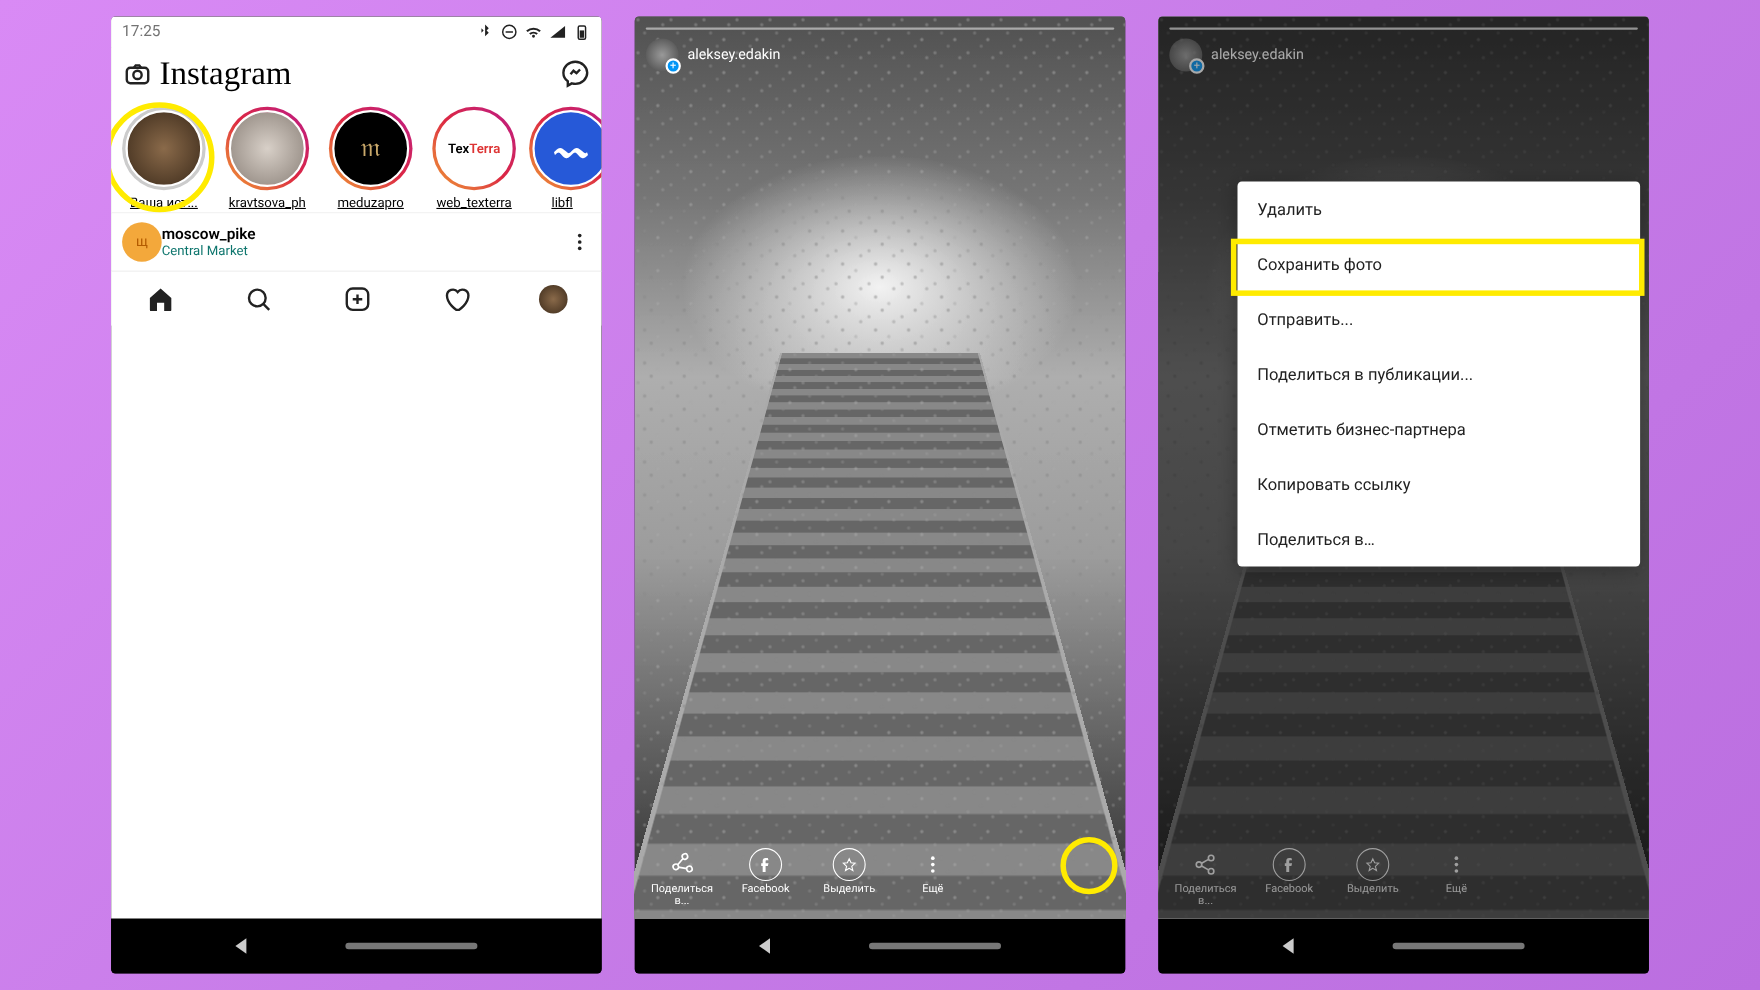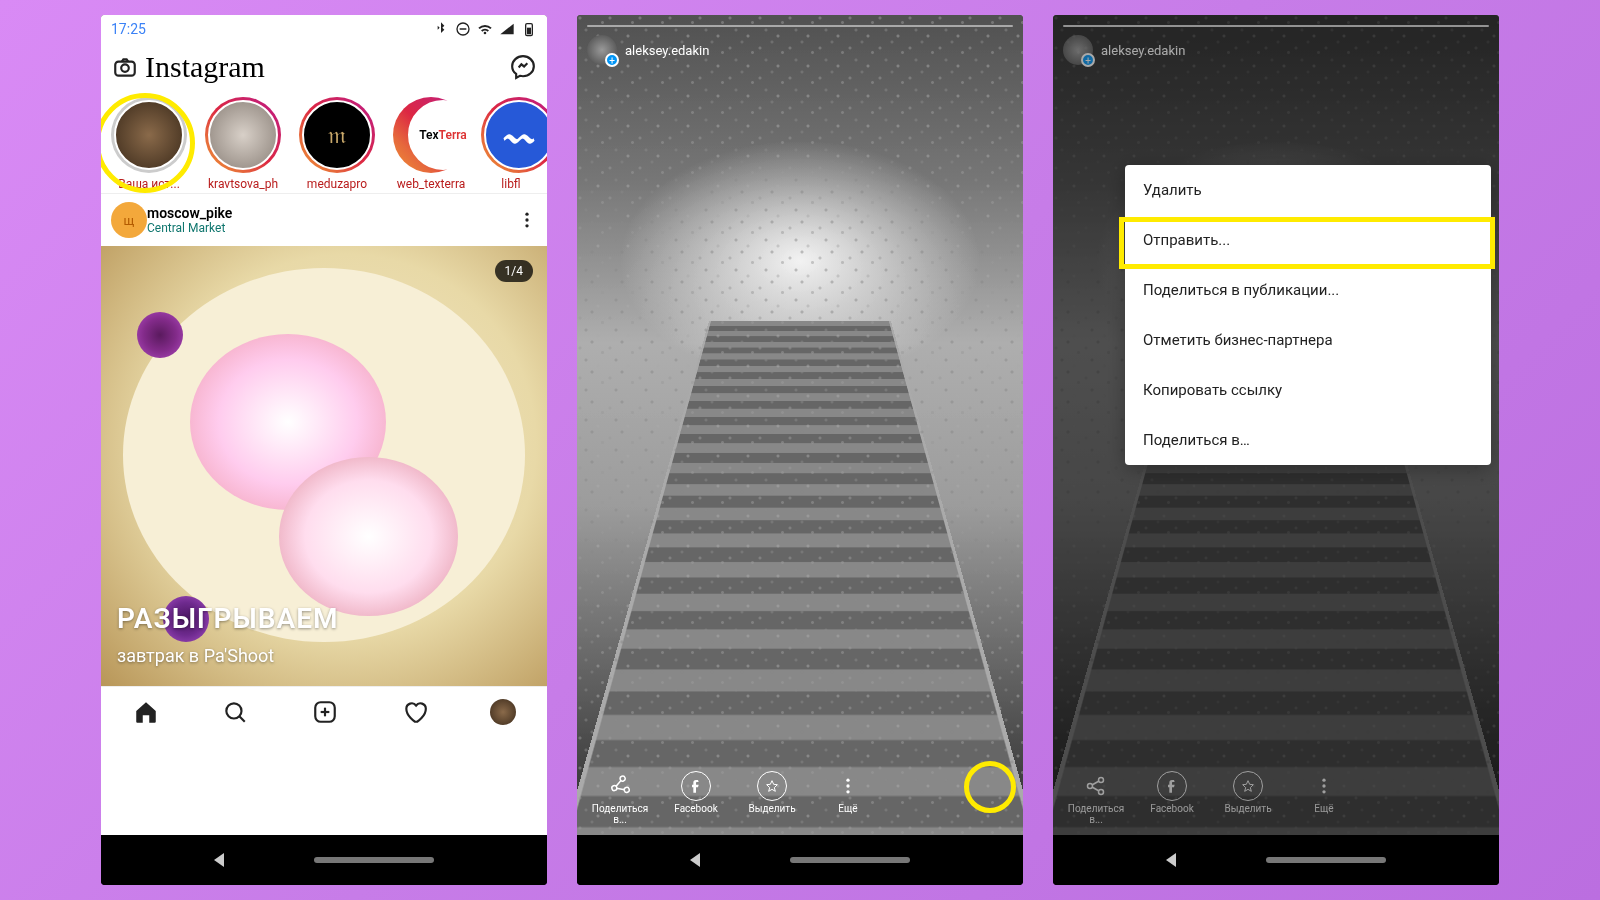--- a/index.html
+++ b/index.html
@@ -9,41 +9,41 @@
     font-family: -apple-system, BlinkMacSystemFont, 'Segoe UI', Roboto, sans-serif;
     display: flex; align-items: center; justify-content: center; gap: 30px;
   }
   .phone {
     width: 446px; height: 870px; background: #000; border-radius: 4px;
     position: relative; overflow: hidden; display:flex; flex-direction:column;
   }
   .screen { flex:1; background:#fff; position:relative; overflow:hidden; }
   
   
-  .status { height:28px; background:#fff; display:flex; align-items:center; padding:4px 10px; font-size:14px; color:#3b82f6; }
+  .status { height:28px; background:#fff; display:flex; align-items:center; padding:4px 10px; font-size:14px; color:#737373; }
   .status .time { flex:0 0 auto; }
   .status .right { margin-left:auto; display:flex; gap:6px; align-items:center;}
   .status svg { width:16px; height:16px; }
   
   
   .header { height:48px; background:#fff; display:flex; align-items:center; padding:0 10px; border-bottom:0; }
   .header .logo { font-family: 'Brush Script MT', cursive; font-size:30px; letter-spacing:0; margin-left:6px;}
   .header .dm { margin-left:auto; }
   .icon-btn { width:28px; height:28px; display:flex; align-items:center; justify-content:center; }
   
   
   .stories { display:flex; gap:6px; padding:6px 4px 2px 4px; background:#fff; overflow:hidden; border-bottom:1px solid #eee; }
   .story { width:88px; flex:0 0 88px; text-align:center; }
   .story .ring { width:76px; height:76px; border-radius:50%; padding:3px;
     background: linear-gradient(45deg,#f09433,#e6683c,#dc2743,#cc2366,#bc1888);
     margin:0 auto; }
   .story .ring.gray { background:#ccc; }
   .story .avatar { width:100%; height:100%; border-radius:50%; background:#333; border:2px solid #fff;
     display:flex; align-items:center; justify-content:center; color:#fff; font-size:24px; }
-  .story .label { font-size:12px; color:#b91c1c; margin-top:4px; white-space:nowrap; overflow:hidden; text-overflow:ellipsis;}
+  .story .label { font-size:12px; color:#000000; margin-top:4px; white-space:nowrap; overflow:hidden; text-overflow:ellipsis;text-decoration:underline;}
   
   .ring-hl { position:absolute; border:5px solid #ffeb00; border-radius:50%; width:100px; height:100px; top:78px; left:-6px; z-index:5; pointer-events:none;}
   
   
   .post-head { display:flex; align-items:center; padding:8px 10px; background:#fff; }
   .post-head .pavatar { width:36px; height:36px; border-radius:50%; background:#f3a83b; display:flex; align-items:center; justify-content:center; font-size:13px; color:#b35b00; }
   .post-head .info { }
   .post-head .uname { font-size:14px; font-weight:600; }
   .post-head .loc { font-size:12px; color:#0f766e; }
   .post-head .more { margin-left:auto; font-size:18px; }
@@ -179,21 +179,21 @@
         <div class="label">kravtsova_ph</div>
       </div>
       <div class="story">
         <div class="ring">
             <div class="avatar" style="background:#000;color:#c9a86a;font-family:serif;">𝔪</div>
           </div>
         <div class="label">meduzapro</div>
       </div>
       <div class="story">
         <div class="ring">
-            <div class="avatar" style="background:#fff;color:#000;font-size:12px;font-weight:600;margin-left:12px;">
+            <div class="avatar" style="background:#fff;color:#000;font-size:12px;font-weight:600;">
               <span>Tex<span style="color:#d33">Terra</span></span>
             </div>
           </div>
         <div class="label">web_texterra</div>
       </div>
       <div class="story" style="width:60px;flex:0 0 60px;">
         <div class="ring" style="width:76px;">
             <div class="avatar" style="background:#2659d8;font-size:30px;">〰</div>
           </div>
         <div class="label">libfl</div>
@@ -210,32 +210,20 @@
       </div>
       <div class="more">
         <svg width="20" height="20" viewBox="0 0 24 24">
             <circle cx="12" cy="5" r="2" fill="#222"></circle>
             <circle cx="12" cy="12" r="2" fill="#222"></circle>
             <circle cx="12" cy="19" r="2" fill="#222"></circle>
           </svg>
       </div>
     </div>
 
-    <div class="post-img">
-      <div class="food-plate"></div>
-      <div class="food1"></div>
-        <div class="food2"></div>
-      <div class="flower f1"></div>
-        <div class="flower f2"></div>
-      <div class="counter">1/4</div>
-      <div class="captions">
-        <div class="t1">РАЗЫГРЫВАЕМ</div>
-        <div class="t2">завтрак в Pa'Shoot</div>
-      </div>
-    </div>
 
     <div class="tabbar">
       <div class="tab">
           <svg width="26" height="26" viewBox="0 0 24 24">
             <path d="M3 11l9-8 9 8v10a1 1 0 01-1 1h-5v-7h-6v7H4a1 1 0 01-1-1z" fill="#222"></path>
           </svg>
         </div>
       <div class="tab">
           <svg width="26" height="26" viewBox="0 0 24 24">
             <circle cx="11" cy="11" r="7" fill="none" stroke="#222" stroke-width="2"></circle>
@@ -384,20 +372,21 @@
                 <circle cx="12" cy="12" r="2" fill="#fff"></circle>
                 <circle cx="12" cy="19" r="2" fill="#fff"></circle>
               </svg>
             </div>
           <span>Ещё</span>
         </div>
       </div>
 
       <div class="menu">
         <div class="mi">Удалить</div>
+        <div class="mi">Сохранить фото</div>
         <div class="mi">Отправить...</div>
         <div class="mi">Поделиться в публикации...</div>
         <div class="mi">Отметить бизнес-партнера</div>
         <div class="mi">Копировать ссылку</div>
         <div class="mi">Поделиться в…</div>
       </div>
       <div class="menu-hl"></div>
     </div>
   </div>
   <div class="navbar">

